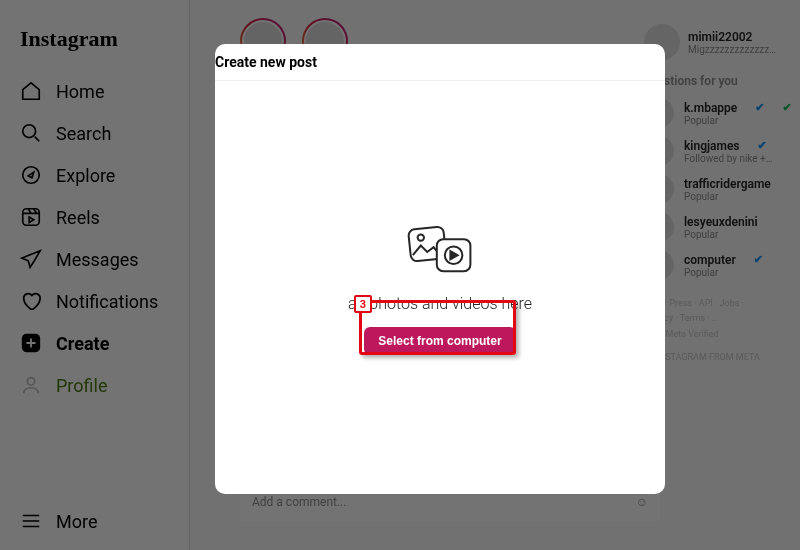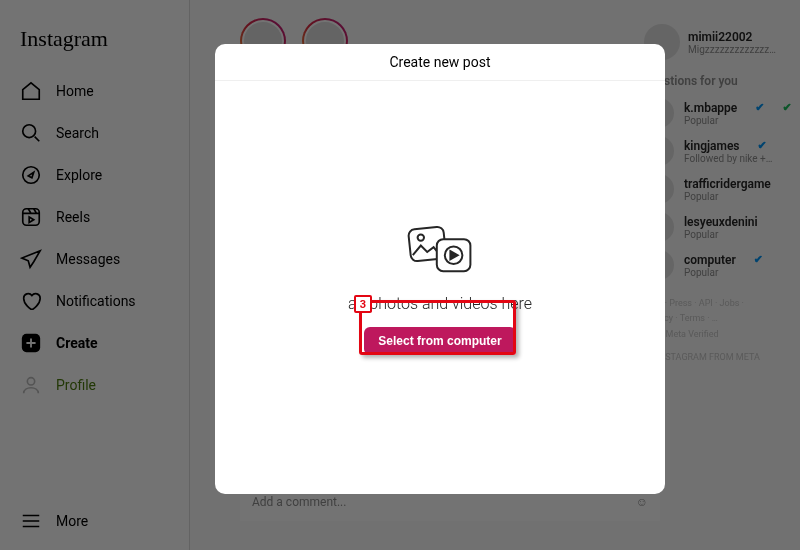--- a/index.html
+++ b/index.html
@@ -1,24 +1,24 @@
 <!DOCTYPE html>
 <html><head>
   <meta charset="utf-8">
   <style>
     * { box-sizing: border-box; margin: 0; padding: 0; }
     body { font-family: -apple-system, BlinkMacSystemFont, "Segoe UI", Roboto, Helvetica, Arial, sans-serif; background: #fff; width: 800px; height: 550px; overflow: hidden; position: relative; }
     
     .sidebar { position: absolute; left: 0; top: 0; width: 190px; height: 100%; border-right: 1px solid #dbdbdb; padding: 8px 12px; display: flex; flex-direction: column; }
-    .logo { font-family: 'Brush Script MT', cursive; font-size: 22px; padding: 18px 8px 18px 8px; font-weight: 400; }
+    .logo { font-family: 'Brush Script MT', cursive; font-size: 22px; padding: 18px 8px 18px 8px; font-weight: 700; }
     .nav-item { display: flex; align-items: center; padding: 10px 8px; border-radius: 8px; cursor: pointer; gap: 14px; }
     .nav-item.active { font-weight: 700; }
     .nav-item .icon { width: 22px; height: 22px; display: flex; align-items: center; justify-content: center; }
     .nav-item .icon svg { width: 22px; height: 22px; }
-    .nav-item .label { font-size: 14px; }
+    .nav-item .label { font-size: 18px; }
     .nav-spacer { flex: 1; }
     
     .main { position: absolute; left: 190px; top: 0; right: 0; height: 100%; background: #fafafa; }
     
     .stories { position: absolute; top: 18px; left: 50px; display: flex; gap: 16px; }
     .story-ring { width: 46px; height: 46px; border-radius: 50%; background: linear-gradient(45deg, #f09433, #e6683c, #dc2743, #cc2366, #bc1888); padding: 2px; }
     .story-inner { width: 100%; height: 100%; border-radius: 50%; background: #ddd; border: 2px solid #fff; }
     
     .rightcol { position: absolute; right: 26px; top: 24px; width: 130px; font-size: 11px; color: #262626; }
     .user-row { display: flex; align-items: center; gap: 8px; margin-bottom: 14px; }
@@ -32,21 +32,21 @@
     .verified { color: #0095f6; font-size: 11px; }
     .official { color: #1abc5b; font-size: 11px; }
     .footer-links { color: #c7c7c7; font-size: 9px; margin-top: 16px; line-height: 1.7; }
     
     .comment-bar { position: absolute; bottom: 29px; left: 50px; width: 420px; height: 40px; border-top: 1px solid #efefef; display: flex; align-items: center; padding: 0 12px; font-size: 12px; color: #8e8e8e; background: #fff; }
     .comment-emoji { margin-left: auto; color: #8e8e8e; }
     
     .overlay { position: absolute; inset: 0; background: rgba(0,0,0,0.55); }
     
     .modal { position: absolute; left: 215px; top: 44px; width: 450px; height: 450px; background: #fff; border-radius: 10px; display: flex; flex-direction: column; overflow: hidden; }
-    .modal-header { text-align: center; font-weight: 400; font-size: 14px; padding: 10px 0; border-bottom: 1px solid #efefef; }
+    .modal-header { font-weight: 700; font-size: 14px; padding: 10px 0; border-bottom: 1px solid #efefef; }
     .modal-body { flex: 1; display: flex; flex-direction: column; align-items: center; justify-content: center; gap: 14px; }
     .media-icon { width: 80px; height: 60px; }
     .drag-text { font-size: 16px; color: #262626; font-weight: 300; }
     .select-btn { background: #be185d; color: #fff; border: none; padding: 7px 14px; border-radius: 6px; font-weight: 600; font-size: 12px; cursor: pointer; }
     
     .callout { position: absolute; left: 359px; top: 300px; width: 157px; height: 55px; border: 3px solid #e30613; border-radius: 3px; box-shadow: 3px 3px 4px rgba(0,0,0,0.3); }
     .callout-badge { position: absolute; left: -8px; top: -8px; width: 18px; height: 18px; background: #fff; border: 2px solid #e30613; color: #e30613; font-weight: 700; font-size: 11px; display: flex; align-items: center; justify-content: center; border-radius: 2px; }
   </style>
 </head>
 <body>

